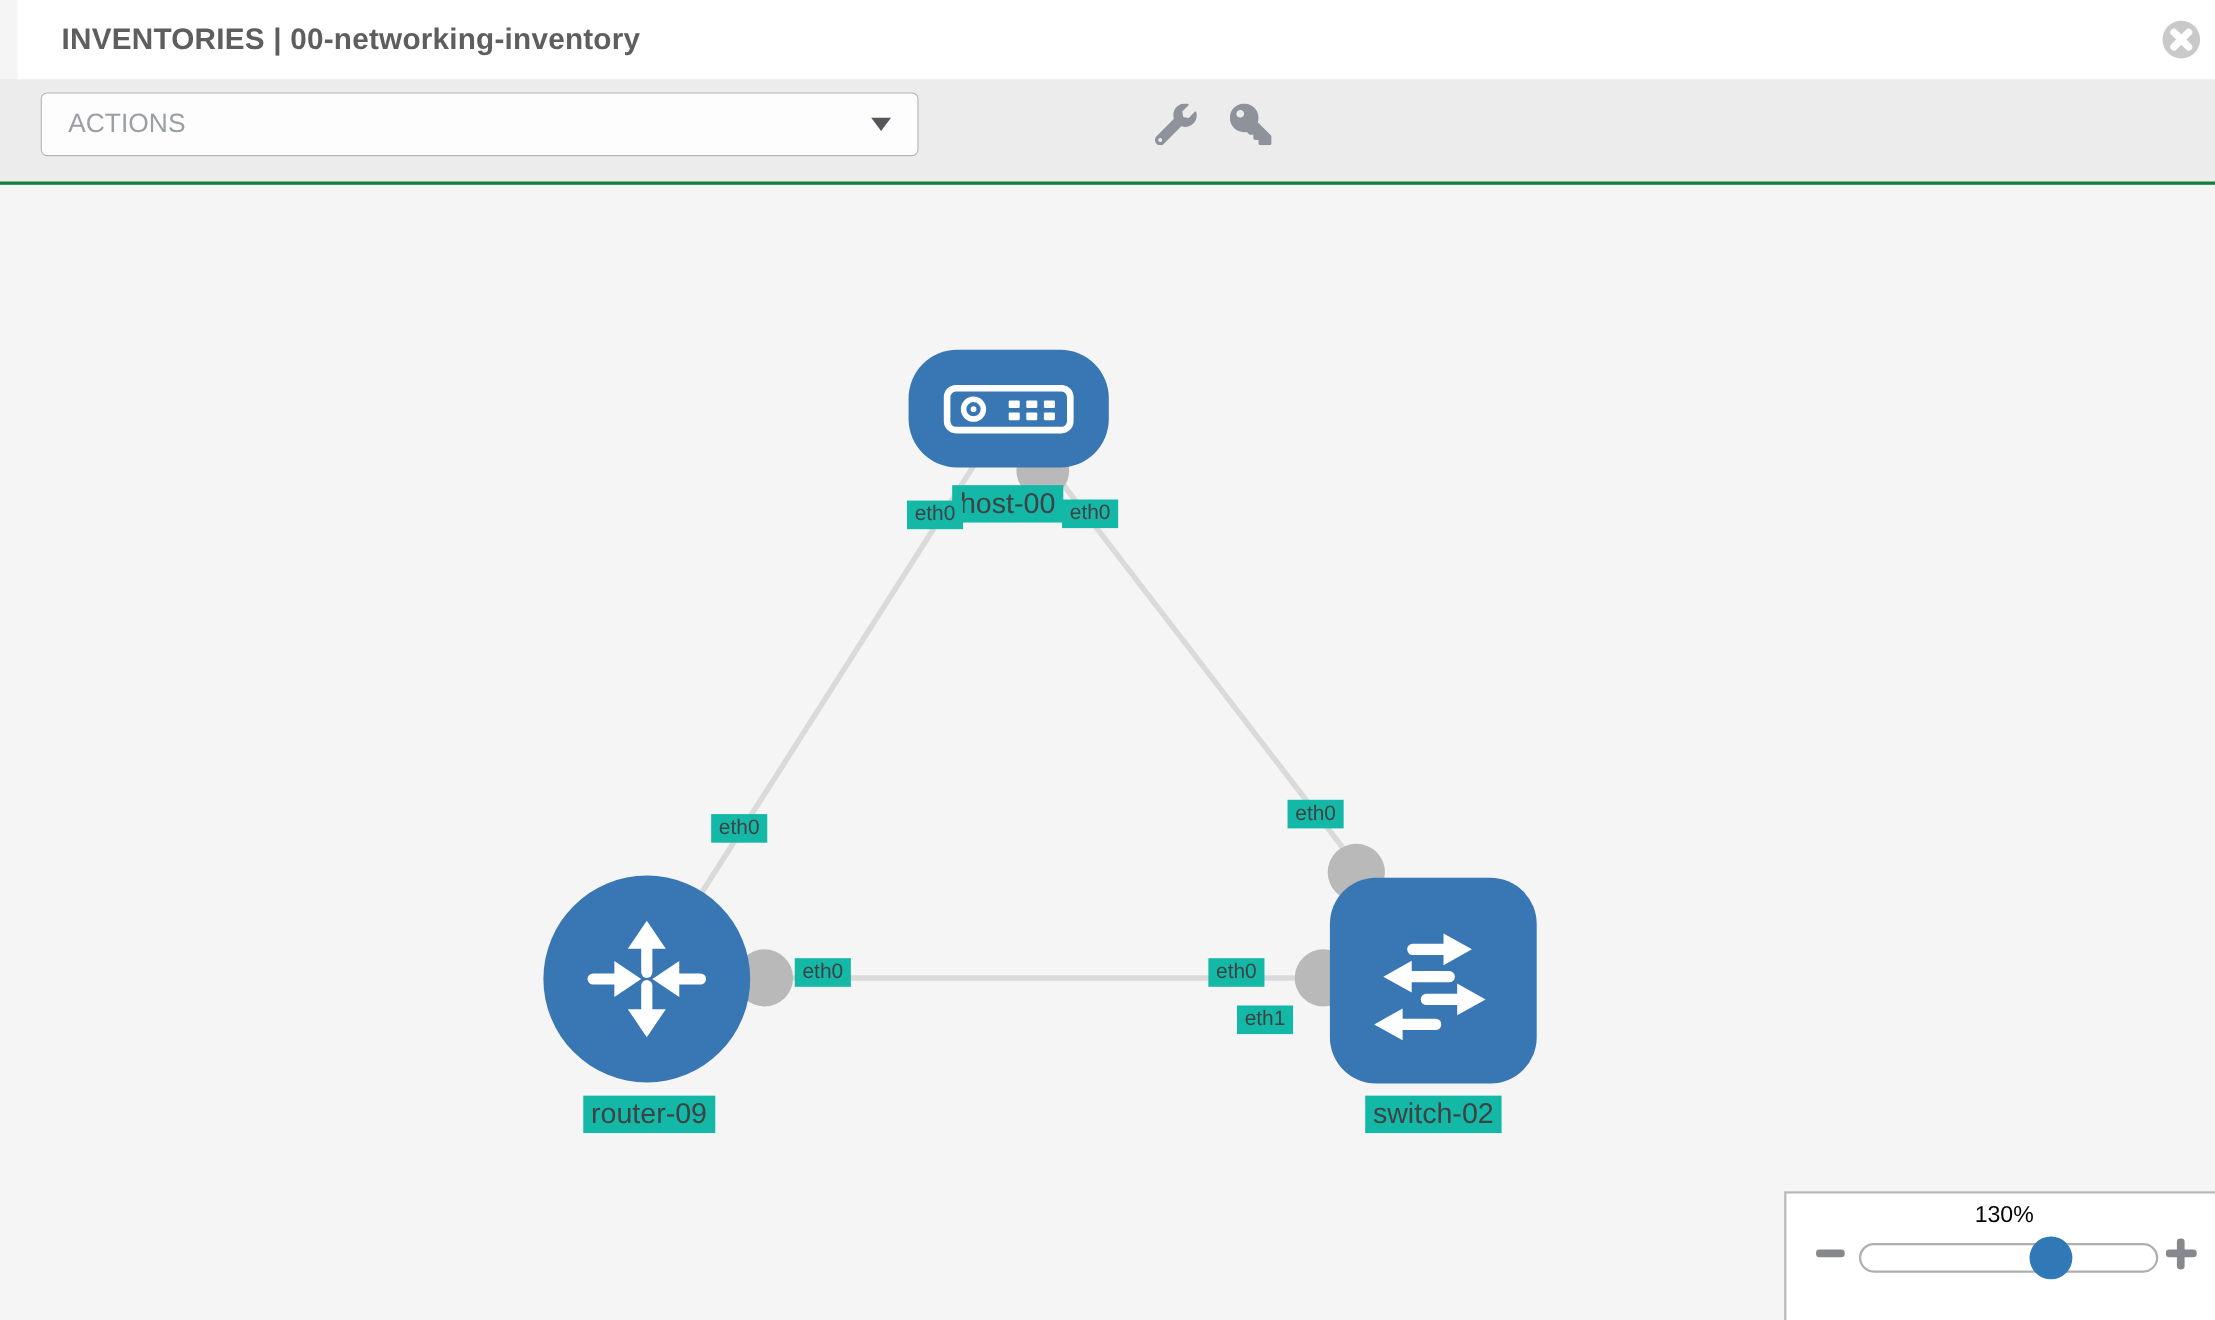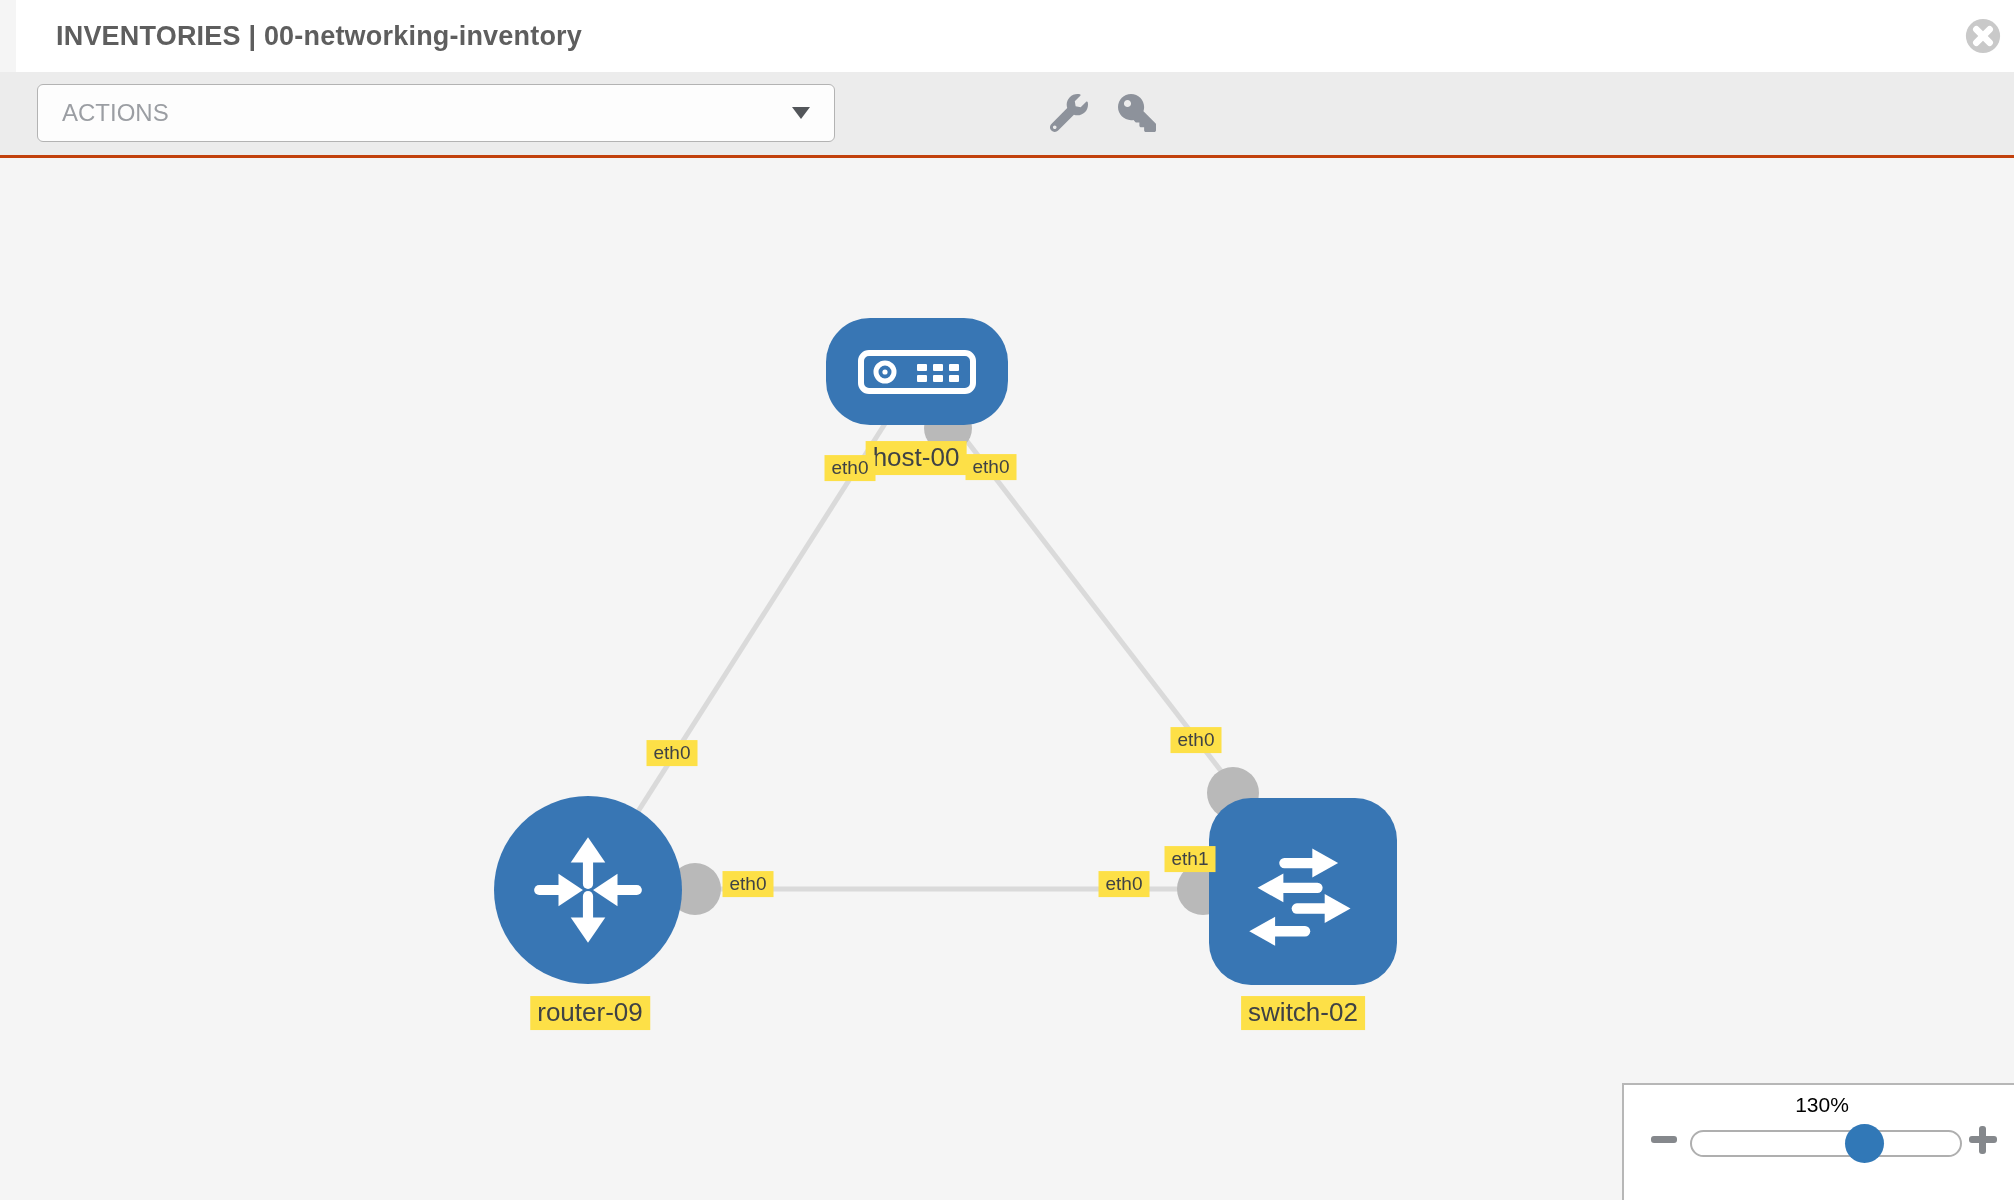--- a/index.html
+++ b/index.html
@@ -18,22 +18,22 @@
     position:absolute; left:40px; top:50%; transform:translateY(-50%);
     font-size:27px; font-weight:700; color:#5e5e5e; letter-spacing:.2px;
   }
   .close-btn {
     position:absolute; right:28px; top:17px; width:38px; height:38px;
     cursor:pointer; border:none; background:transparent; padding:0;
   }
 
   
   .toolbar {
-    position:absolute; top:72px; left:0; width:2014px; height:86px;
-    background:#ececec; border-bottom:3px solid #c2410c; z-index:10;
+    position:absolute; top:72px; left:0; width:2014px; height:96px;
+    background:#ececec; border-bottom:3px solid #15803d; z-index:10;
   }
   .select-box {
     position:absolute; top:12px; height:58px;
     background:#fdfdfd; border:1px solid #b3b3b3; border-radius:6px;
     display:flex; align-items:center; justify-content:space-between;
     padding:0 24px; color:#9b9ea3; font-size:24px; cursor:pointer;
   }
   .select-actions { left:37px;  width:798px; }
   .select-search  { left:1183px; width:794px; }
   .caret-down {
@@ -63,37 +63,37 @@
     position:absolute; background:#3876b4; z-index:3;
     display:flex; align-items:center; justify-content:center; cursor:pointer;
   }
   .node svg { display:block; }
   .node-host   { left:826px; top:157px; width:182px; height:107px; border-radius:44px; }
   .node-router { left:494px; top:635px; width:188px; height:188px; border-radius:50%; }
   .node-switch { left:1209px; top:637px; width:188px; height:187px; border-radius:42px; }
 
   .chip {
     position:absolute; transform:translate(-50%,-50%);
-    background:#fde047; color:#3f4245; padding:2px 7px; white-space:nowrap;
+    background:#14b8a6; color:#3f4245; padding:2px 7px; white-space:nowrap;
     z-index:4; line-height:1.15;
   }
   .chip-node { font-size:26px; }
   .chip-if   { font-size:19px; }
 
   
   .lbl-host    { left:916px;  top:297px; }
   .lbl-router  { left:590px;  top:852px; }
   .lbl-switch  { left:1303px; top:852px; }
   .if-host-left   { left:850px;  top:307px; }
   .if-host-right  { left:991px;  top:306px; }
   .if-router-top  { left:672px;  top:592px; }
   .if-switch-top  { left:1196px; top:579px; }
   .if-router-right{ left:748px;  top:723px; }
   .if-switch-left-under { left:1124px; top:723px; z-index:4; }
-  .if-switch-left-over  { left:1150px; top:698px; z-index:5;margin-left:40px; }
+  .if-switch-left-over  { left:1150px; top:766px; z-index:5; }
 
   
   .zoom-panel {
     position:absolute; left:1622px; top:1083px; width:410px; height:130px;
     background:#ffffff; border:2px solid #b7b7b7; z-index:20;
   }
   .zoom-level {
     position:absolute; left:58px; top:8px; width:280px; text-align:center;
     font-size:21px; color:#000000;
   }

